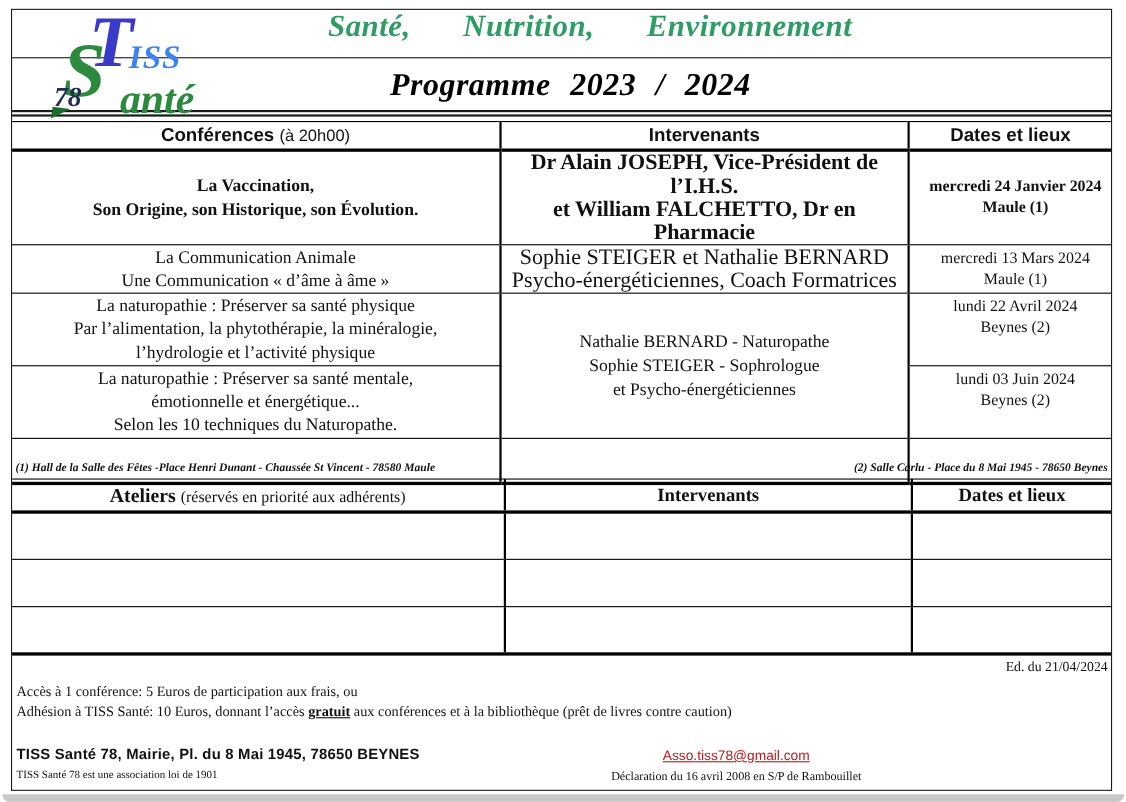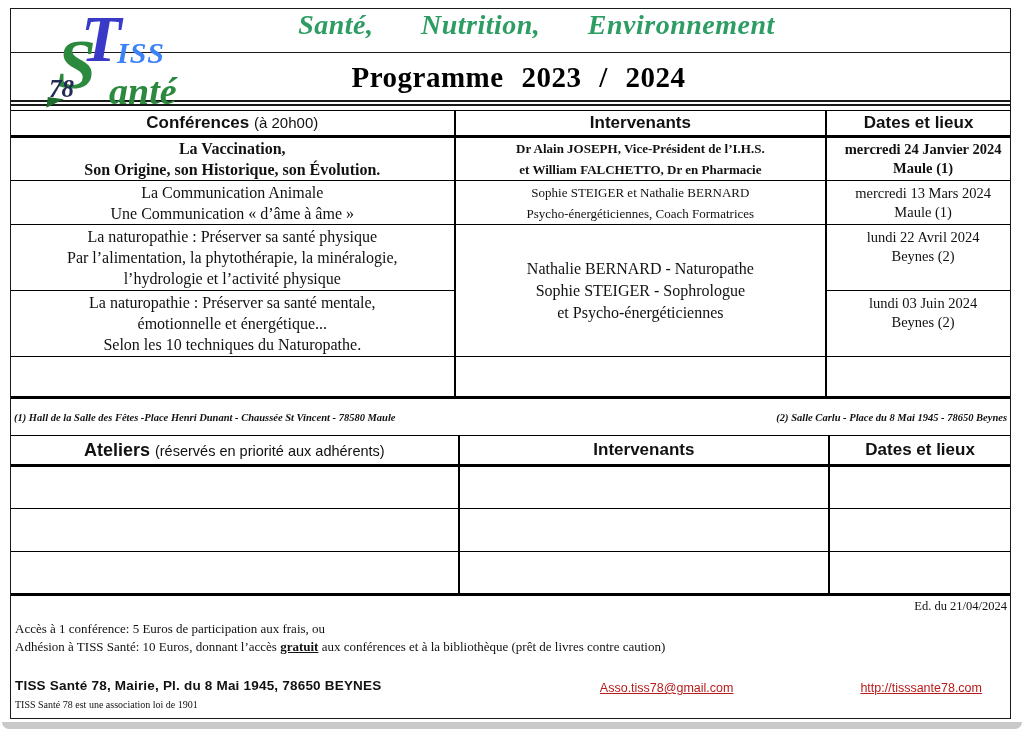--- a/index.html
+++ b/index.html
@@ -5,21 +5,21 @@
   html,body{margin:0;padding:0;background:#fff;}
   .page{position:relative;width:1024px;height:729px;background:#ffffff;overflow:hidden;
         font-family:"Liberation Serif", serif;color:#111;}
   .doc{position:absolute;left:10px;top:8px;width:1001px;height:711px;border:1px solid #1a1a1a;
        box-sizing:border-box;background:#fff;}
   .band{position:absolute;left:0;width:100%;box-sizing:border-box;}
 
   
   .tagline-band{top:0;height:44px;border-bottom:1px solid #1a1a1a;display:flex;align-items:flex-start;justify-content:center;padding-left:52px;}
   .tagline{font-size:28px;font-style:italic;font-weight:bold;color:#2D9D64;word-spacing:40px;letter-spacing:.5px;}
-  .title-band{top:45px;height:52px;border-bottom:6px double #1a1a1a;display:flex;align-items:center;justify-content:center;padding-left:16px;}
+  .title-band{top:45px;height:52px;border-bottom:6px double #1a1a1a;display:flex;align-items:center;justify-content:center;padding-left:16px;font-style:italic;}
   .prog-title{font-size:29px;font-weight:bold;word-spacing:10px;letter-spacing:.5px;color:#000;}
 
   
   .logo{position:absolute;left:38px;top:1px;width:170px;height:104px;z-index:5;font-style:italic;font-weight:bold;}
   .logo span{position:absolute;line-height:1;}
   .logo .lt{left:32px;top:-4px;font-size:66px;color:#3A3AC8;}
   .logo .ls{left:8px;top:20px;font-size:70px;color:#2B8A3E;}
   .logo .liss{left:68px;top:28px;font-size:30px;color:#3b82f6;letter-spacing:1px;}
   .logo .lante{left:60px;top:62px;font-size:38px;color:#2B8A3E;}
   .logo .lnum{left:0;top:66px;font-size:25px;color:#232a55;}
@@ -30,32 +30,32 @@
   td,th{box-sizing:border-box;padding:0 4px;overflow:hidden;}
   .grid th{border-bottom:3px solid #000;font-family:"Liberation Sans", sans-serif;font-size:17px;font-weight:bold;text-align:center;vertical-align:middle;}
   .grid td{border-top:1px solid #000;text-align:center;vertical-align:middle;}
   .grid td.c2,.grid th.c2{border-left:2px solid #000;}
   .grid td.c3,.grid th.c3{border-left:2px solid #000;}
   .grid tr.last td{border-bottom:3px solid #000;}
   .hdr-note{font-weight:normal;font-size:15px;margin-top:20px;}
   .ml{white-space:pre-line;}
   .conf-band{top:101px;}
   .conf-topic{font-size:16px;line-height:21px;}
-  .conf-speak{font-size:13px;line-height:21px;}
+  .conf-speak{font-size:20px;line-height:21px;}
   .conf-date{font-size:14.5px;line-height:19px;padding-left:13px;}
   .vt{vertical-align:top !important;padding-top:3px !important;}
   .merged{font-size:16px;line-height:22px;}
 
   
-  .footnote-band{top:390px;height:32px;display:flex;justify-content:space-between;align-items:center;
+  .footnote-band{top:390px;height:32px;display:flex;justify-content:space-between;align-items:flex-end;
     padding:4px 3px 0 3px;font-style:italic;font-weight:600;font-size:10.5px;}
 
   
   .atel-band{top:426px;}
-  .atel-band th{font-size:17px;}
+  .atel-band th{font-size:17px;font-family:Liberation Serif, serif;}
   .atel-note{font-weight:normal;font-size:14.5px;}
 
   
   .ed-band{top:590px;height:18px;text-align:right;font-size:12.5px;padding-right:3px;}
   .access-band{top:611px;padding-left:4px;font-size:13px;line-height:18px;}
   .access-band .bold-u{font-weight:bold;text-decoration:underline;}
   .footerrow-band{top:669px;display:flex;align-items:flex-start;}
   .f-left{width:52%;padding-left:4px;}
   .org{font-family:"Liberation Sans", sans-serif;font-weight:bold;font-size:13.5px;letter-spacing:.2px;}
   .assoc{font-size:10px;margin-top:6px;}
@@ -193,21 +193,19 @@
       <div><span>Adhésion à TISS Santé: 10 Euros, donnant l’accès </span><span class="bold-u">gratuit</span><span> aux conférences et à la bibliothèque (prêt de livres contre caution)</span></div>
     </div>
 
     <div class="band footerrow-band">
       <div class="f-left">
         <div class="org">TISS Santé 78,  Mairie,  Pl. du 8 Mai 1945, 78650 BEYNES</div>
         <div class="assoc">TISS Santé 78  est une association loi de 1901</div>
       </div>
       <div class="f-mid">
         <a class="link" href="#">Asso.tiss78@gmail.com</a>
-      </div>
-      <div class="f-right">
-        <a class="link" href="#">http://tisssante78.com</a>
+        <div class="decl">Déclaration du 16 avril 2008 en S/P de Rambouillet</div>
       </div>
     </div>
 
   </div>
   <div class="bottom-edge"></div>
 </div>
 
 </body></html>

